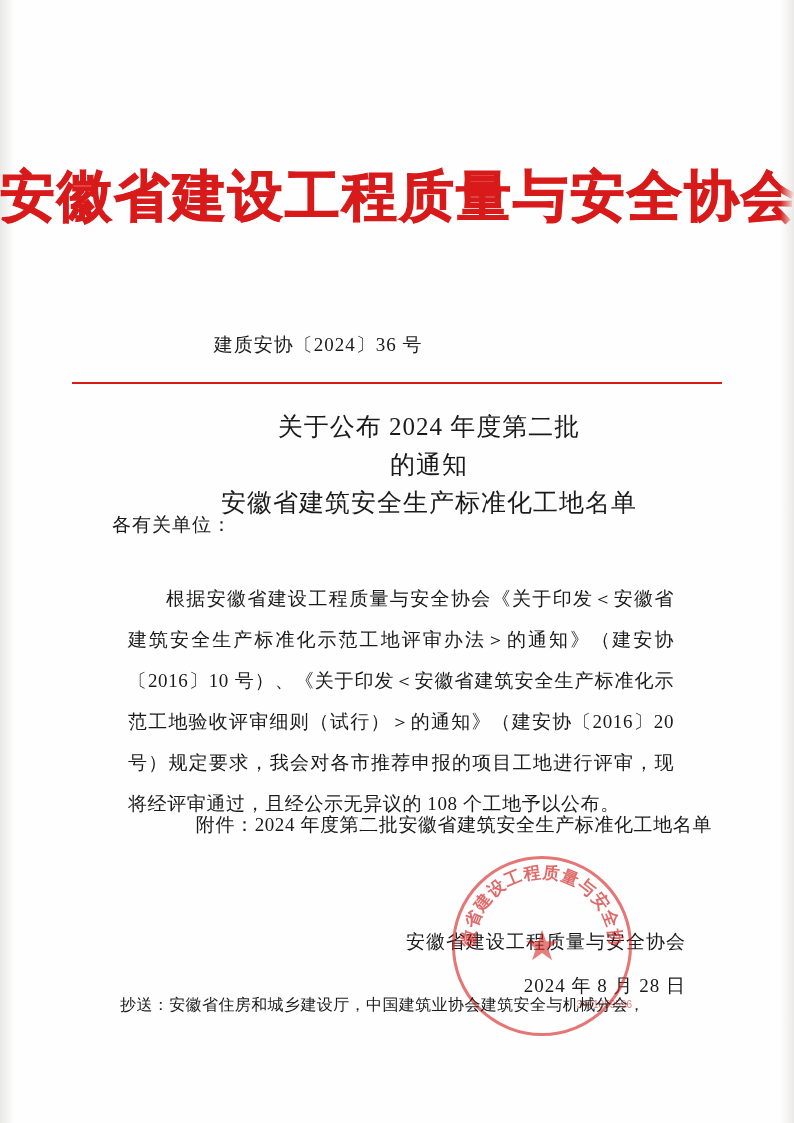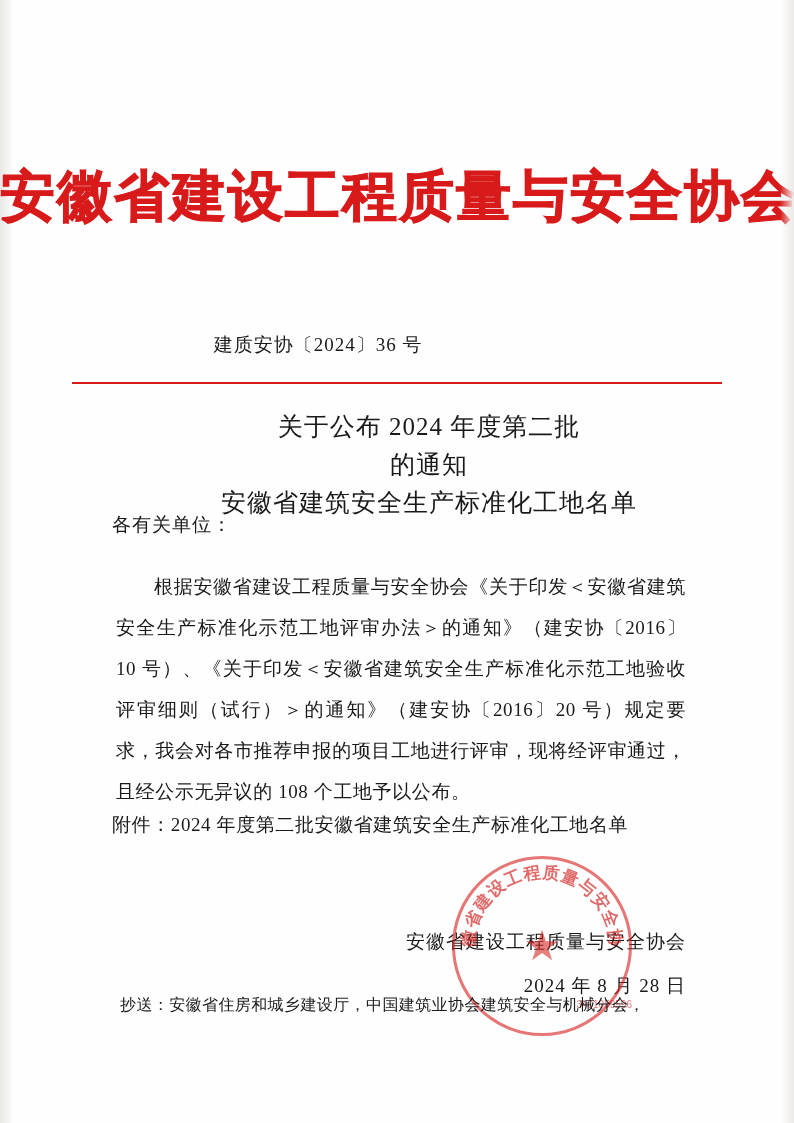--- a/index.html
+++ b/index.html
@@ -97,32 +97,33 @@
     position: absolute;
     top: 562px;
     left: 112px;
     width: 578px;
     font-size: 19px;
     line-height: 41px;
     letter-spacing: 0.6px;
     text-align: justify;
   }
   .body-text p {
-    margin: 4px;
+    margin: 16px;
   }
   .indent { text-indent: 2em; }
 
   .attachment {
     position: absolute;
     top: 812px;
     left: 112px;
     width: 600px;
     font-size: 19px;
     letter-spacing: 0.6px;
     white-space: nowrap;
+    text-align: right;
   }
 
   .signature {
     position: absolute;
     top: 920px;
     left: 0;
     width: 794px;
     text-align: right;
     padding-right: 108px;
     box-sizing: border-box;

